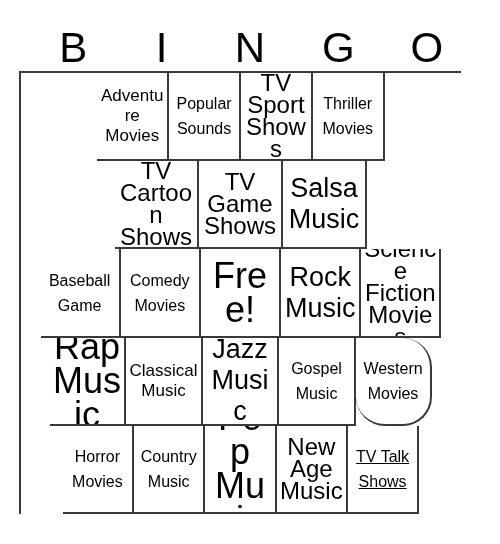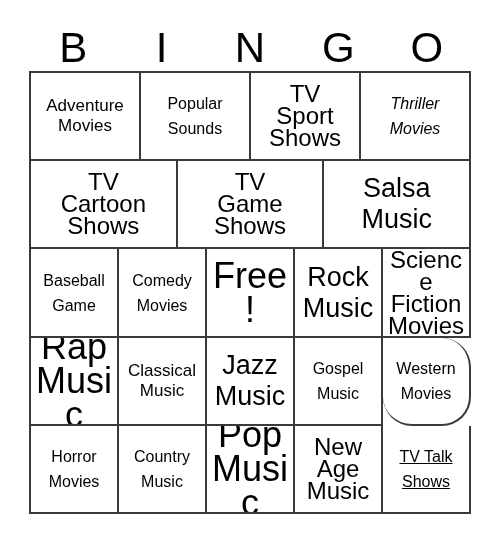--- a/index.html
+++ b/index.html
@@ -40,29 +40,30 @@
     line-height: 46px;
     font-weight: 400;
     letter-spacing: 0;
     color: #000000;
     user-select: none;
   }
 
   
   #grid {
     position: absolute;
-    left: 29px;
+    left: 19px;
     top: 71px;
     width: 442px;
     height: 443px;
     box-sizing: border-box;
     border-top: 2px solid #3a3a3a;
     border-left: 2px solid #3a3a3a;
     display: flex;
     flex-direction: column;
+    align-items: center;
   }
   .bingo-row {
     flex: 1 1 0;
     display: flex;
     min-height: 0;
   }
   .bingo-cell {
     flex: 1 1 0;
     box-sizing: border-box;
     border-right: 2px solid #3a3a3a;
@@ -111,21 +112,21 @@
         </div>
       <div class="bingo-cell" style="border-right-color: rgb(58, 58, 58); border-bottom-color: rgb(58, 58, 58);">
           <span class="cell-text sz-lg">Popular
 Sounds</span>
         </div>
       <div class="bingo-cell" style="border-right-color: rgb(58, 58, 58); border-bottom-color: rgb(58, 58, 58);">
           <span class="cell-text sz-md">TV
 Sport
 Shows</span>
         </div>
-      <div class="bingo-cell" style="border-right-color: rgb(58, 58, 58); border-bottom-color: rgb(58, 58, 58); font-style: italic;">
+      <div class="bingo-cell" style="border-right-color: rgb(58, 58, 58); border-bottom-color: rgb(58, 58, 58);">
           <span class="cell-text sz-lg">Thriller
 Movies</span>
         </div>
     </div>
 
     <div class="bingo-row">
       <div class="bingo-cell" style="border-right-color: rgb(58, 58, 58); border-bottom-color: rgb(58, 58, 58);">
           <span class="cell-text sz-md">TV
 Cartoon
 Shows</span>

